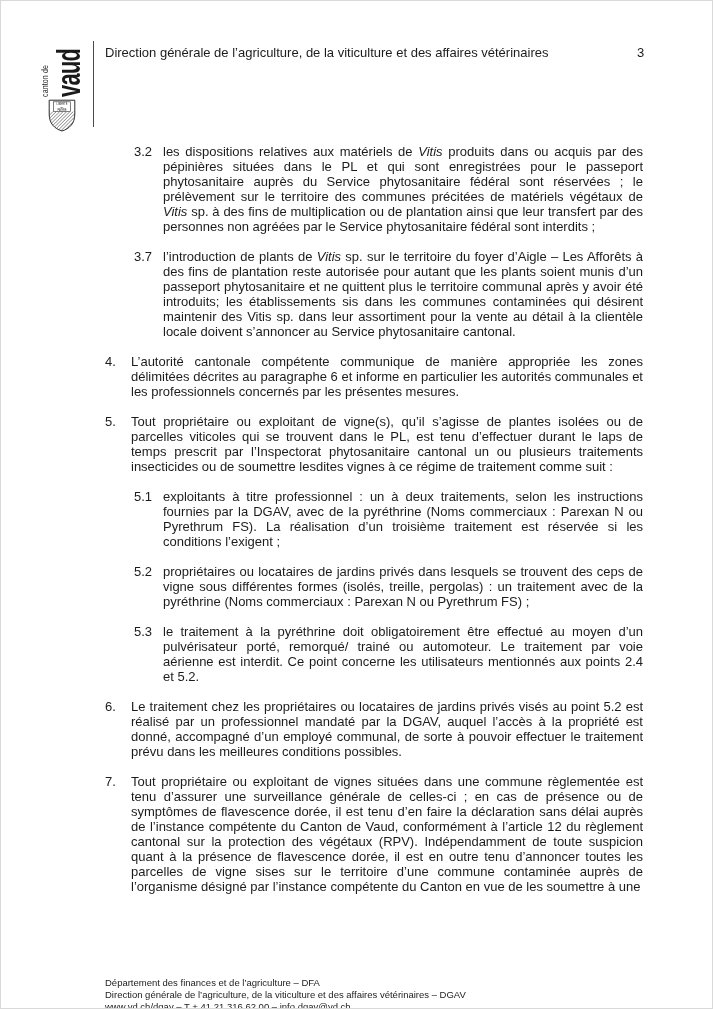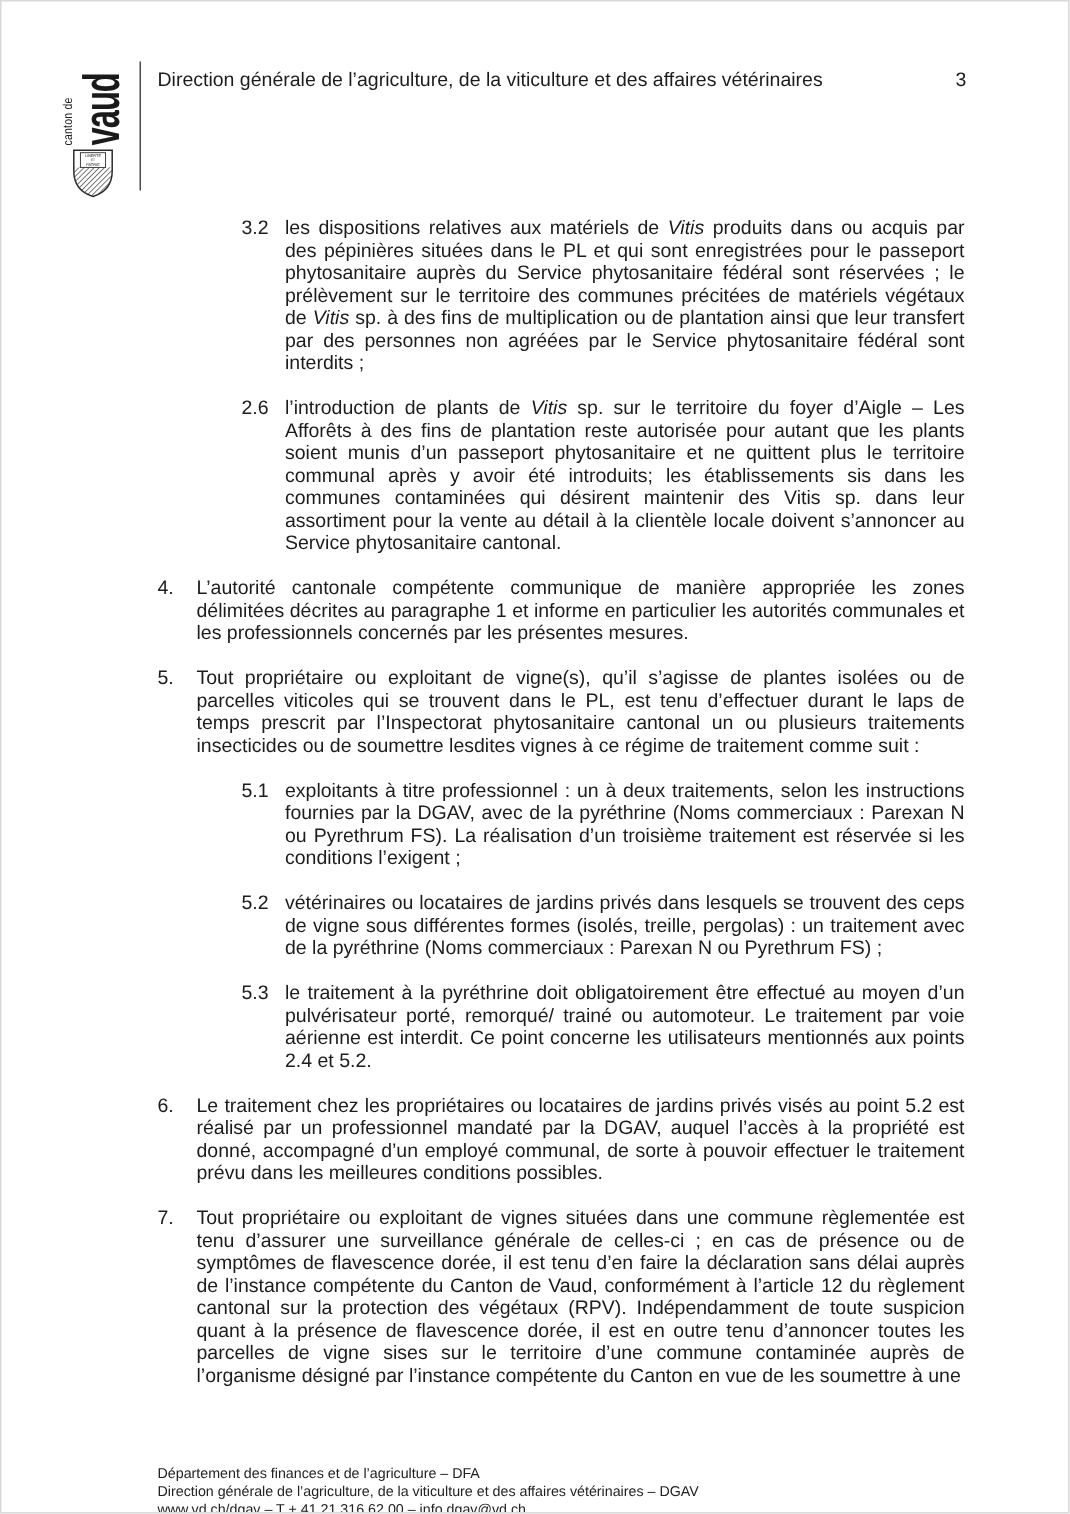--- a/index.html
+++ b/index.html
@@ -47,21 +47,21 @@
   }
 
   
   .doc-body {
     position:absolute; left:104px; top:143px; width:538px;
     font-size:13px; line-height:15px;
   }
   .para { display:flex; margin-bottom:15px; }
   .para.l2 { margin-left:29px; }
   .para .num { flex:0 0 26px; }
-  .para.l2 .num { flex:0 0 29px;margin-left:27px; }
+  .para.l2 .num { flex:0 0 29px; }
   .para .txt { flex:1 1 auto; text-align:justify; }
   .para .txt em { font-style:italic; }
 
   
   .doc-footer {
     position:absolute; left:104px; top:944px;
     font-size:9.5px; line-height:12px; color:#222;
     white-space:nowrap;
     margin-top:32px;
   }
@@ -100,42 +100,42 @@
   </div>
 
   <div class="doc-body">
 
     <div class="para l2">
       <div class="num">3.2</div>
       <div class="txt"><span>les dispositions relatives aux matériels de </span><em>Vitis</em><span> produits dans ou acquis par des pépinières situées dans le PL et qui sont enregistrées pour le passeport phytosanitaire auprès du Service phytosanitaire fédéral sont réservées ; le prélèvement sur le territoire des communes précitées de matériels végétaux de </span><em>Vitis</em><span> sp. à des fins de multiplication ou de plantation ainsi que leur transfert par des personnes non agréées par le Service phytosanitaire fédéral sont interdits ;</span></div>
     </div>
 
     <div class="para l2">
-      <div class="num">2.6</div>
+      <div class="num">3.7</div>
       <div class="txt"><span>l’introduction de plants de </span><em>Vitis</em><span> sp. sur le territoire du foyer d’Aigle – Les Afforêts à des fins de plantation reste autorisée pour autant que les plants soient munis d’un passeport phytosanitaire et ne quittent plus le territoire communal après y avoir été introduits; les établissements sis dans les communes contaminées qui désirent maintenir des Vitis sp. dans leur assortiment pour la vente au détail à la clientèle locale doivent s’annoncer au Service phytosanitaire cantonal.</span></div>
     </div>
 
     <div class="para l1">
       <div class="num">4.</div>
-      <div class="txt"><span>L’autorité cantonale compétente communique de manière appropriée les zones délimitées décrites au paragraphe 1 et informe en particulier les autorités communales et les professionnels concernés par les présentes mesures.</span></div>
+      <div class="txt"><span>L’autorité cantonale compétente communique de manière appropriée les zones délimitées décrites au paragraphe 6 et informe en particulier les autorités communales et les professionnels concernés par les présentes mesures.</span></div>
     </div>
 
     <div class="para l1">
       <div class="num">5.</div>
       <div class="txt"><span>Tout propriétaire ou exploitant de vigne(s), qu’il s’agisse de plantes isolées ou de parcelles viticoles qui se trouvent dans le PL, est tenu d’effectuer durant le laps de temps prescrit par l’Inspectorat phytosanitaire cantonal un ou plusieurs traitements insecticides ou de soumettre lesdites vignes à ce régime de traitement comme suit :</span></div>
     </div>
 
     <div class="para l2">
       <div class="num">5.1</div>
       <div class="txt"><span>exploitants à titre professionnel : un à deux traitements, selon les instructions fournies par la DGAV, avec de la pyréthrine (Noms commerciaux : Parexan N ou Pyrethrum FS). La réalisation d’un troisième traitement est réservée si les conditions l’exigent ;</span></div>
     </div>
 
     <div class="para l2">
       <div class="num">5.2</div>
-      <div class="txt"><span>vétérinaires ou locataires de jardins privés dans lesquels se trouvent des ceps de vigne sous différentes formes (isolés, treille, pergolas) : un traitement avec de la pyréthrine (Noms commerciaux : Parexan N ou Pyrethrum FS) ;</span></div>
+      <div class="txt"><span>propriétaires ou locataires de jardins privés dans lesquels se trouvent des ceps de vigne sous différentes formes (isolés, treille, pergolas) : un traitement avec de la pyréthrine (Noms commerciaux : Parexan N ou Pyrethrum FS) ;</span></div>
     </div>
 
     <div class="para l2">
       <div class="num">5.3</div>
       <div class="txt"><span>le traitement à la pyréthrine doit obligatoirement être effectué au moyen d’un pulvérisateur porté, remorqué/ trainé ou automoteur. Le traitement par voie aérienne est interdit. Ce point concerne les utilisateurs mentionnés aux points 2.4 et 5.2.</span></div>
     </div>
 
     <div class="para l1">
       <div class="num">6.</div>
       <div class="txt"><span>Le traitement chez les propriétaires ou locataires de jardins privés visés au point 5.2 est réalisé par un professionnel mandaté par la DGAV, auquel l’accès à la propriété est donné, accompagné d’un employé communal, de sorte à pouvoir effectuer le traitement prévu dans les meilleures conditions possibles.</span></div>

